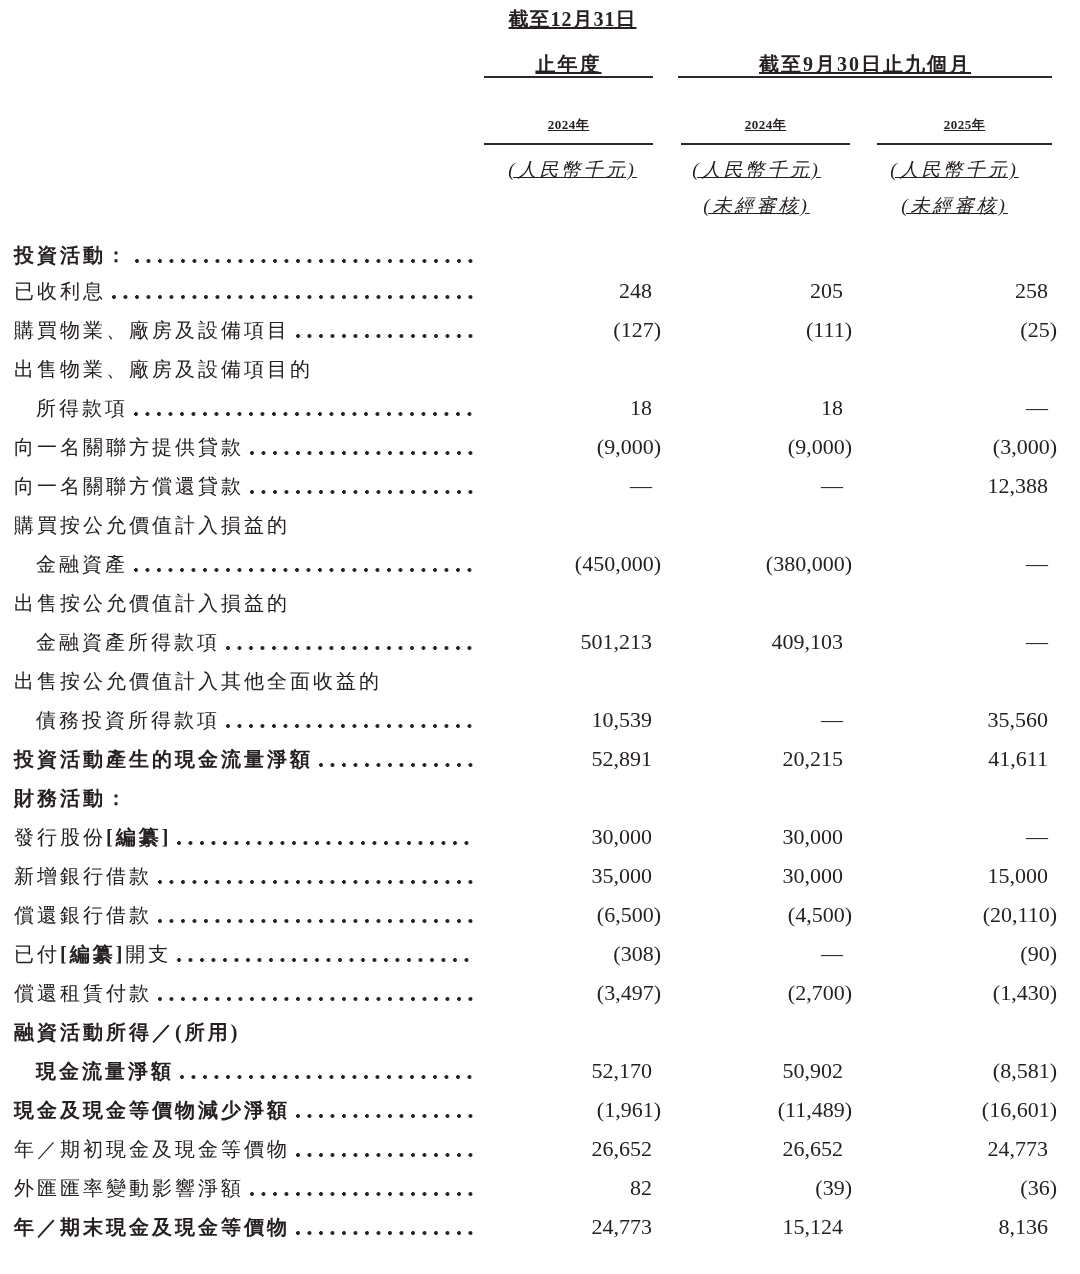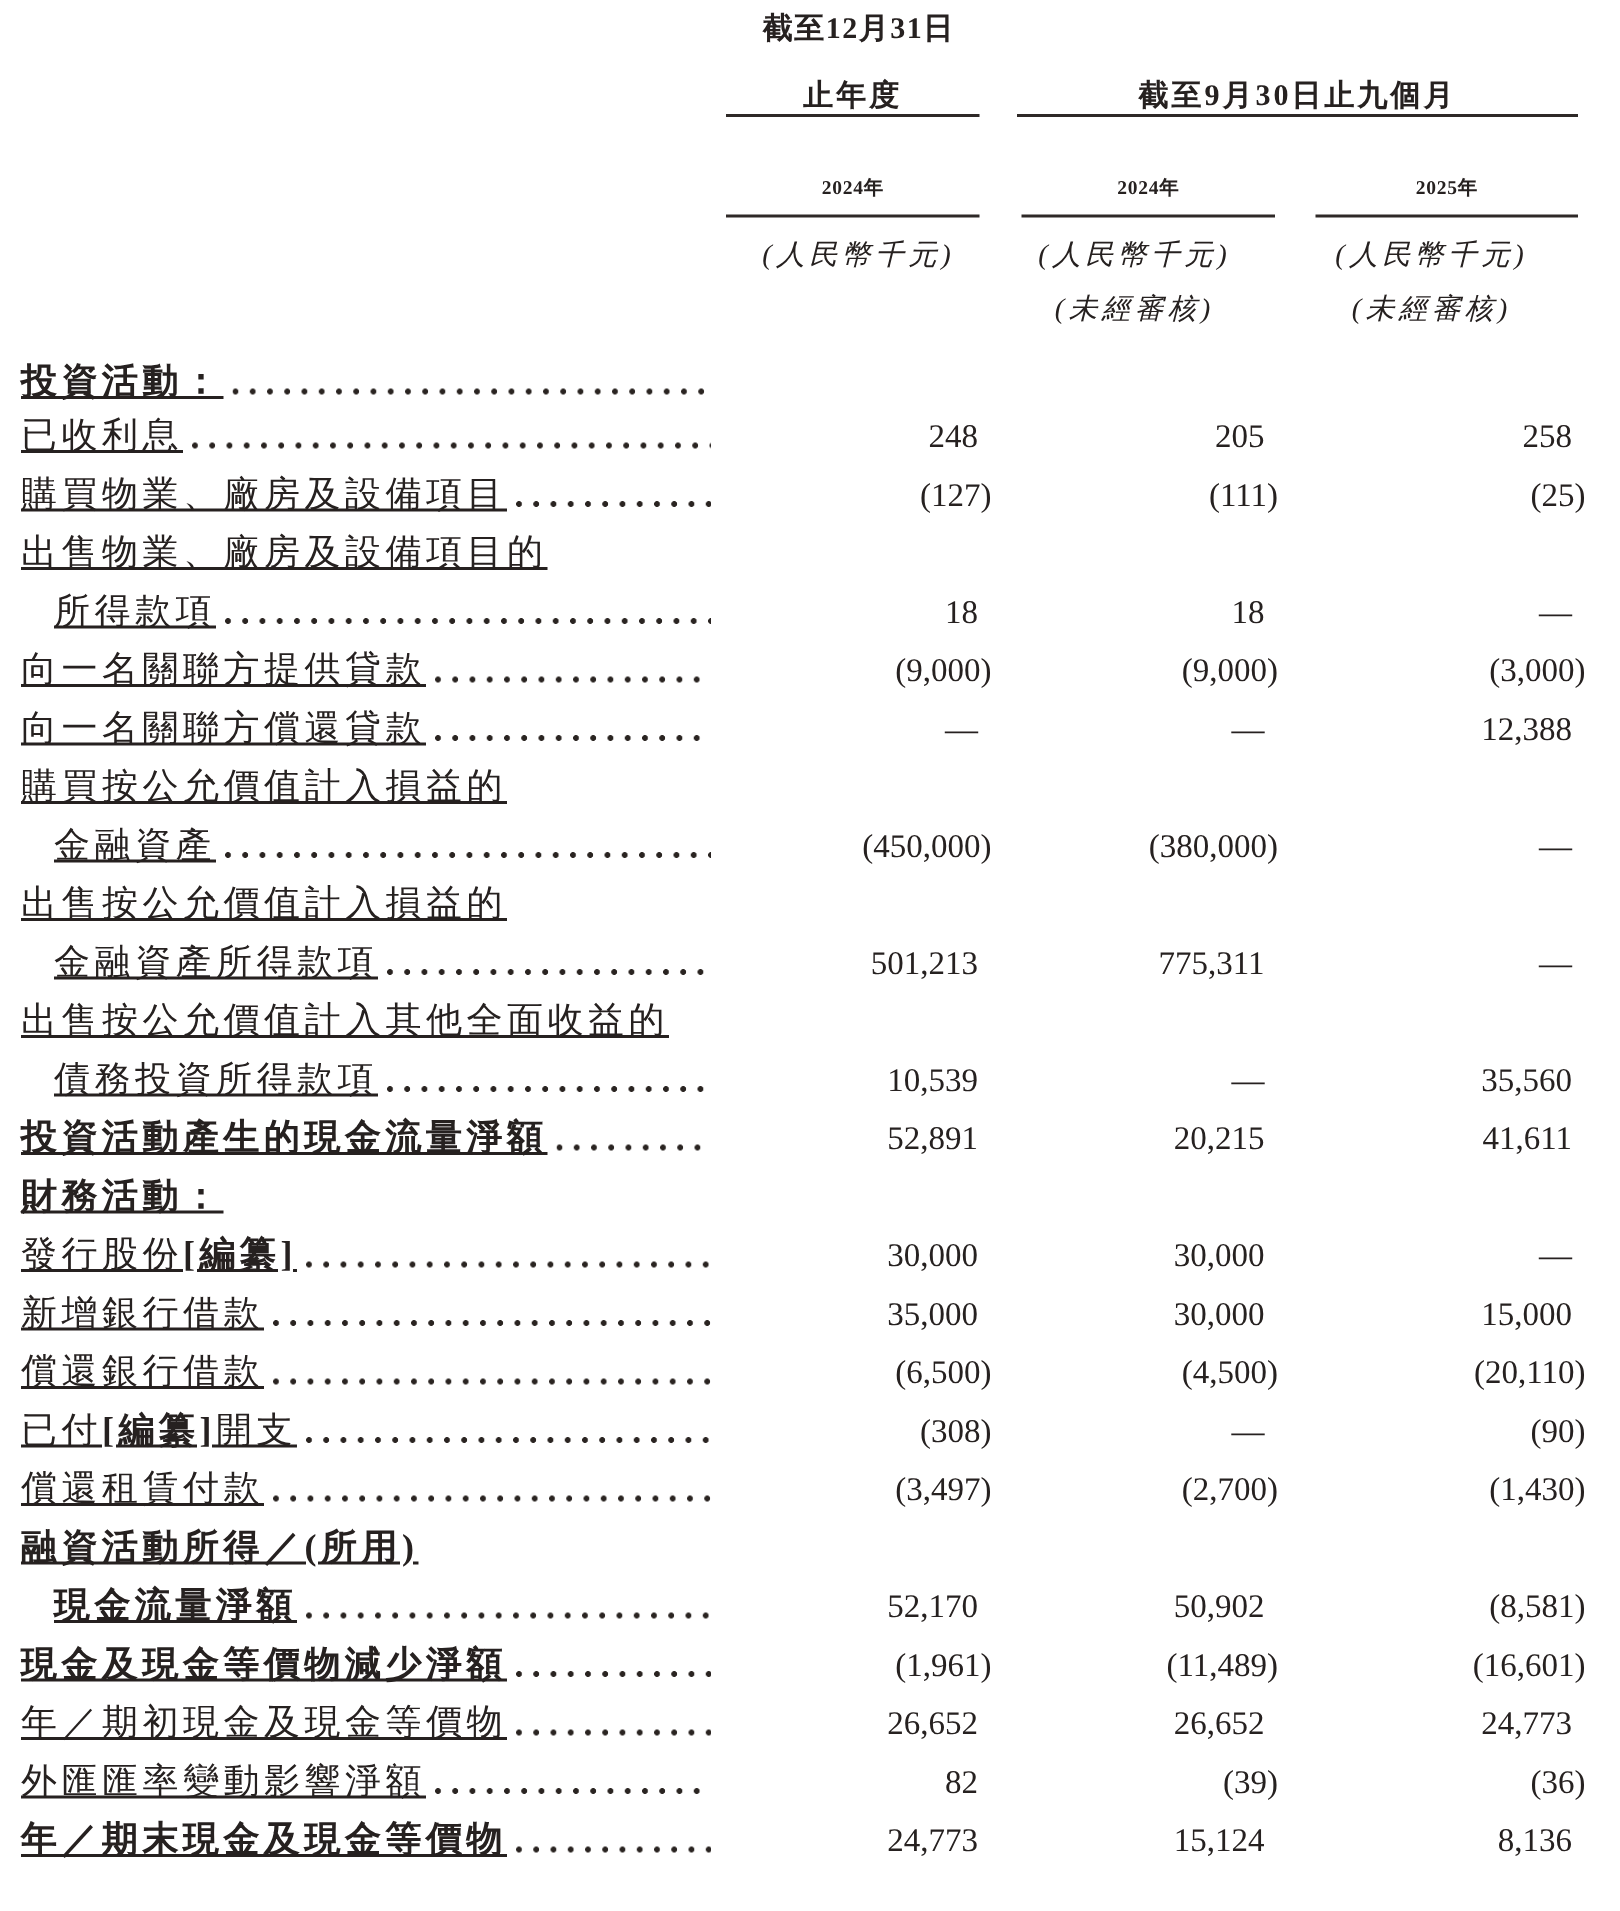--- a/index.html
+++ b/index.html
@@ -9,40 +9,40 @@
     background: #ffffff;
     color: #262120;
     font-family: "Liberation Serif", "DejaVu Serif", serif;
   }
   .page { padding: 6px 0 0 14px; }
 
   table { border-collapse: collapse; table-layout: fixed; width: 1043px; }
   td { padding: 0; }
 
   
-  thead td { text-align: center; vertical-align: bottom; font-weight: bold; }
+  thead td { text-align: center; vertical-align: bottom; font-weight: bold; text-decoration: underline; }
   .tr1 td { height: 40px; vertical-align: top; font-size: 20px; letter-spacing: 1px; line-height: 26px; }
   .tr2 td { height: 32px; }
   .tr2 .ulin { font-size: 20px; letter-spacing: 2px; line-height: 24px; padding-bottom: 0; border-bottom: 2px solid #2e2927; }
   .tr3 td { height: 46px; }
   .tr3 .ulin { font-size: 13px; letter-spacing: 0.5px; line-height: 24px; padding-bottom: 6px; border-bottom: 2px solid #2e2927; }
   .ul1 { margin-right: 8px; }
   .ulg { margin-left: 17px; margin-right: 5px; }
   .ul2 { margin-left: 20px; margin-right: 2px; }
   .ul3 { margin-left: 25px; margin-right: 5px; margin-top: 35px; }
   .tr4 td { height: 42px; padding-bottom: 4px; }
   .tr5 td { height: 38px; padding-bottom: 6px; margin-top: 23px; }
   .note { font-style: italic; font-weight: normal; font-size: 19px; letter-spacing: 3px; }
 
   
   tbody td { height: 39px; vertical-align: middle; }
   tbody tr:first-child td { padding-top: 14px; }
   td.lbl .lblwrap { display: flex; align-items: flex-end; }
   .lblwrap.ind { padding-left: 22px; }
-  .lbltext { white-space: nowrap; font-size: 24px; letter-spacing: 3px; line-height: 32px; text-decoration: underline; }
+  .lbltext { white-space: nowrap; font-size: 20px; letter-spacing: 3px; line-height: 32px; }
   tr.bold .lbltext { font-weight: bold; }
   .lbltext b { font-weight: bold; }
   .leader {
     flex: 1 1 auto; height: 4px; margin: 0 10px 8px 6px;
     background-image: radial-gradient(circle at 2px 2px, #2a2421 1.7px, transparent 2.2px);
     background-size: 11.5px 4px; background-repeat: repeat-x;
   }
   td.num { text-align: right; font-size: 22px; line-height: 32px; }
   td.num.np { padding-right: 9px; }
 </style>
@@ -207,21 +207,21 @@
           <td class="num"></td>
         </tr>
         <tr>
           <td class="lbl">
             <div class="lblwrap ind">
               <span class="lbltext">金融資產所得款項</span>
               <span class="leader"></span>
             </div>
           </td>
           <td class="num np">501,213</td>
-          <td class="num np">775,311</td>
+          <td class="num np">409,103</td>
           <td class="num np">—</td>
         </tr>
         <tr>
           <td class="lbl">
             <div class="lblwrap">
               <span class="lbltext">出售按公允價值計入其他全面收益的</span>
             </div>
           </td>
           <td class="num"></td>
           <td class="num"></td>

